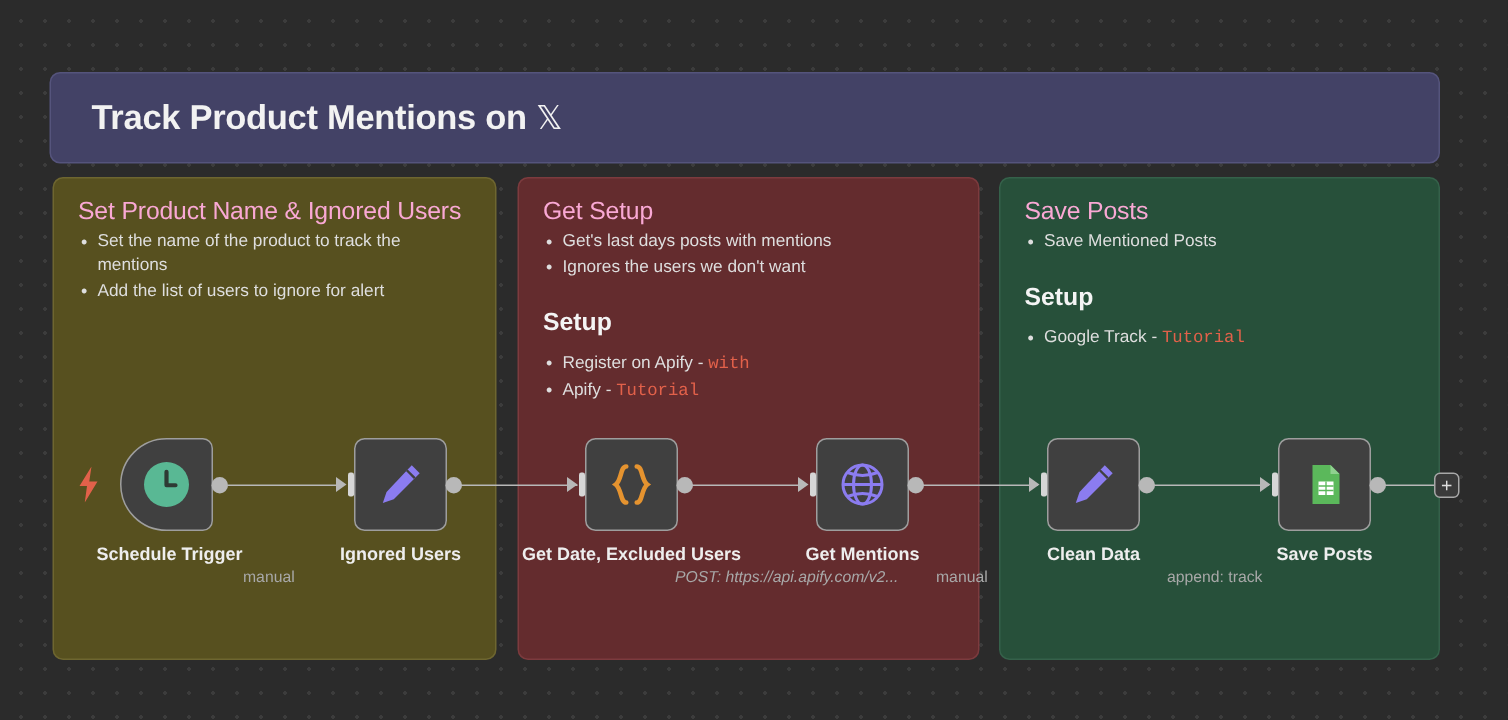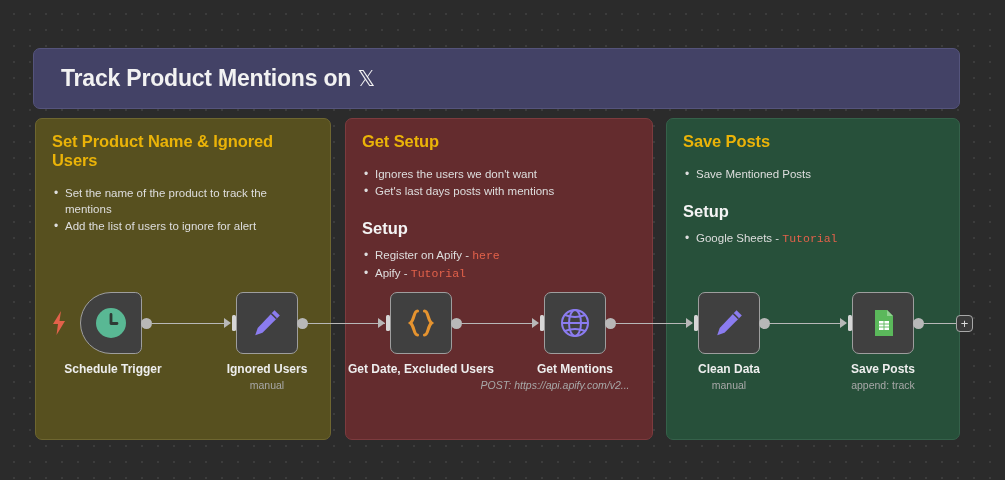--- a/index.html
+++ b/index.html
@@ -53,23 +53,23 @@
   .sticky {
     position: absolute;
     top: 118px;
     height: 322px;
     border-radius: 7px;
     padding: 13px 16px 0 16px;
     overflow: hidden;
   }
   .sticky h2 {
     font-size: 16.5px;
-    font-weight: bold;
-    color: #eab308;
-    margin-bottom: 15px;
+    font-weight: normal;
+    color: #f9a8d4;
+    margin-bottom: 2px;
     letter-spacing: -0.1px;
   }
   .sticky h3 {
     font-size: 16.5px;
     font-weight: bold;
     color: #f4f4f4;
     margin-top: 20px;
     margin-bottom: 9px;
   }
   .sticky ul { list-style: none; }
@@ -132,21 +132,20 @@
     text-align: center;
     font-size: 12px;
     font-weight: bold;
     color: #eeeeee;
     white-space: nowrap;
   }
   .node-sublabel {
     position: absolute;
     top: 379px;
     width: 210px;
-    text-align: center;
     font-size: 10.5px;
     color: #a8a8a8;
     white-space: nowrap;
   }
 
   
   .out-dot {
     position: absolute;
     width: 11px;
     height: 11px;
@@ -223,38 +222,38 @@
     <h2>Set Product Name &amp; Ignored Users</h2>
     <ul>
       <li>Set the name of the product to track the mentions</li>
       <li>Add the list of users to ignore for alert</li>
     </ul>
   </div>
 
   <div class="sticky" id="note-2">
     <h2>Get Setup</h2>
     <ul>
+      <li>Get's last days posts with mentions</li>
       <li>Ignores the users we don't want</li>
-      <li>Get's last days posts with mentions</li>
     </ul>
     <h3>Setup</h3>
     <ul>
-      <li><span>Register on Apify - </span><a class="note-link" href="#">here</a></li>
+      <li><span>Register on Apify - </span><a class="note-link" href="#">with</a></li>
       <li><span>Apify - </span><a class="note-link" href="#">Tutorial</a></li>
     </ul>
   </div>
 
   <div class="sticky" id="note-3">
     <h2>Save Posts</h2>
     <ul>
       <li>Save Mentioned Posts</li>
     </ul>
     <h3>Setup</h3>
     <ul>
-      <li><span>Google Sheets - </span><a class="note-link" href="#">Tutorial</a></li>
+      <li><span>Google Track - </span><a class="note-link" href="#">Tutorial</a></li>
     </ul>
   </div>
 
   <div class="wire" style="left:152px; width:72px;"></div>
   <div class="wire" style="left:305px; width:80px;"></div>
   <div class="wire" style="left:459px; width:78px;"></div>
   <div class="wire" style="left:613px; width:79px;"></div>
   <div class="wire" style="left:767px; width:79px;"></div>
   <div class="wire" style="left:921px; width:36px;"></div>
 

